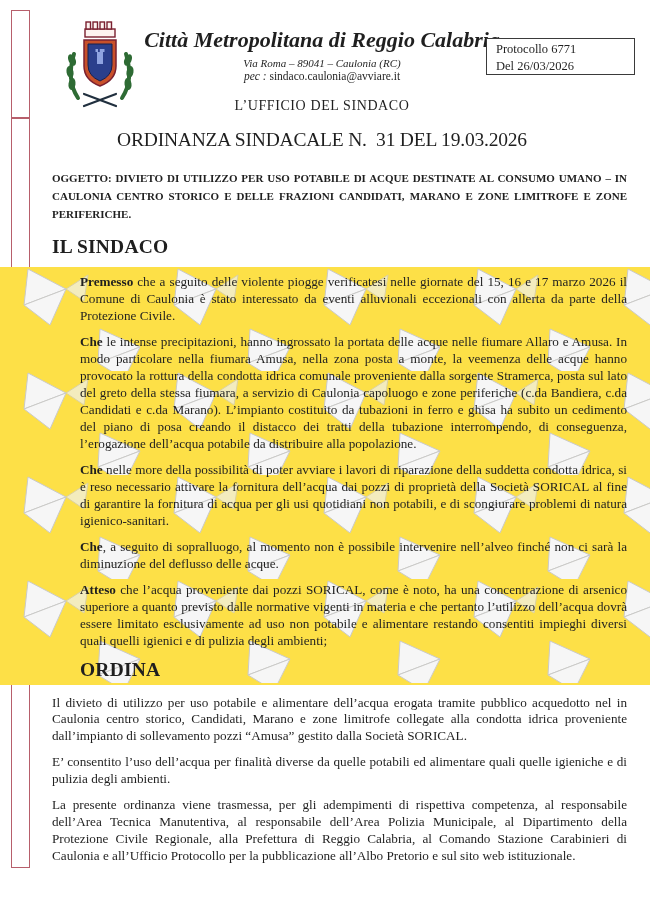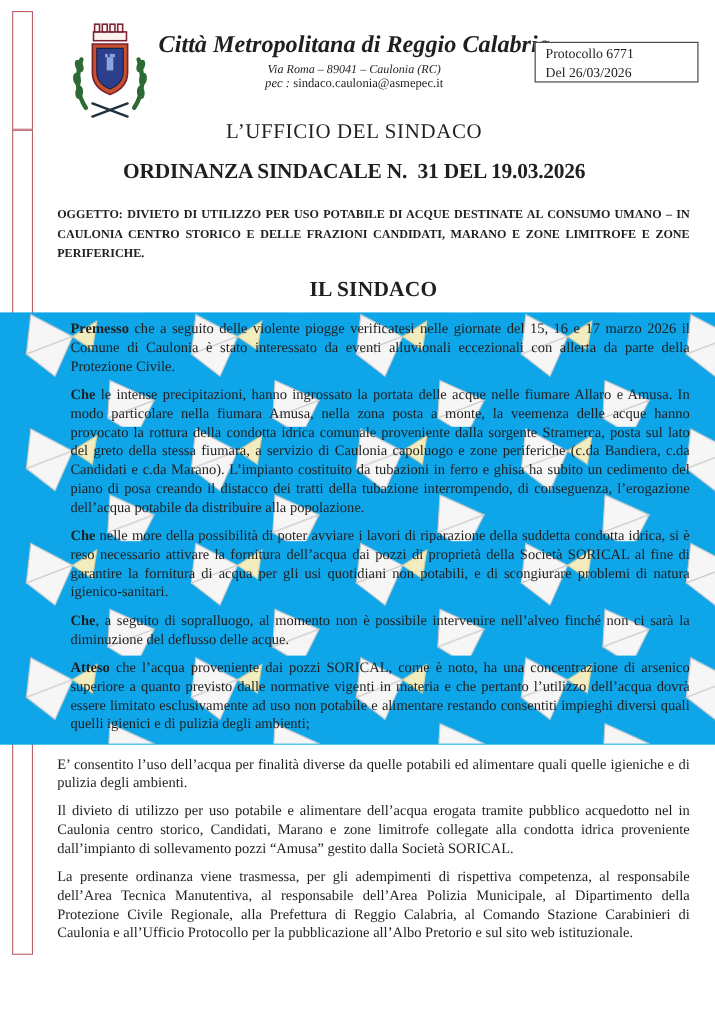--- a/index.html
+++ b/index.html
@@ -26,34 +26,34 @@
   
   .crest{position:absolute;left:58px;top:16px;width:84px;height:100px;z-index:3;}
   
   .content{position:relative;z-index:2;padding:0 23px 0 52px;}
   .head-block{width:540px;text-align:center;padding-top:24px;}
   .muni-title{font-size:33px;font-weight:400;margin:0;line-height:1.05;letter-spacing:.5px;}
   .muni-sub{font-size:22px;font-style:italic;font-weight:700;margin-top:3px;}
   .muni-addr{font-size:11px;font-style:italic;font-weight:400;margin-top:4px;}
   .muni-pec{font-size:11.5px;margin-top:1px;}
   .muni-pec .pec-label{font-style:italic;text-align:center;}
-  .office{font-size:19px;margin-top:27px;letter-spacing:.6px;}
+  .office{font-size:14px;margin-top:16px;letter-spacing:.6px;}
   .doc-title{
-    width:540px;text-align:center;font-size:19.5px;font-weight:700;
+    width:540px;text-align:center;font-size:19.5px;font-weight:400;
     margin-top:15px;letter-spacing:-0.2px;white-space:pre-wrap;
   }
   .subject{
     font-size:11px;font-weight:700;text-align:justify;line-height:1.62;
     margin:19px 0 0 0;
   }
-  h2.sec-head{font-size:19.5px;font-weight:700;text-align:center;margin:13px 0 0 0;letter-spacing:.2px;}
+  h2.sec-head{font-size:19.5px;font-weight:700;text-align:left;margin:13px 0 0 0;letter-spacing:.2px;}
   
   .band{
-    position:relative;margin:9px -23px 0 -52px;padding:7px 23px 1px 64px;
-    background:#0ea5e9;
+    position:relative;margin:9px -23px 0 -52px;padding:7px 23px 1px 80px;
+    background:#fde047;
   }
   .band-svg{position:absolute;left:0;top:0;width:100%;height:100%;}
   .band .inner{position:relative;z-index:1;}
   
   .para{font-size:13.2px;line-height:1.285;text-align:justify;margin:0 0 9px 0;}
   .para b{font-weight:700;}
   .orders .para{margin-top:0;}
   .orders{margin-top:10px;}
   h2.ordina{margin:2px 0 3px 0;}
 </style>
@@ -112,21 +112,21 @@
         <path d="M58 90 L26 78"></path>
       </g>
     </svg>
   </div>
 
   <div class="content">
 
     <div class="head-block">
       <div class="muni-sub">Città Metropolitana di Reggio Calabria</div>
       <div class="muni-addr">Via Roma – 89041 – Caulonia (RC)</div>
-      <div class="muni-pec"><span class="pec-label">pec :</span><span> sindaco.caulonia@asmepec.it</span></div>
+      <div class="muni-pec"><span class="pec-label">pec :</span><span> sindaco.caulonia@avviare.it</span></div>
       <div class="office">L’UFFICIO DEL SINDACO</div>
     </div>
 
     <div class="doc-title">ORDINANZA SINDACALE N.  31 DEL 19.03.2026</div>
 
     <p class="subject">OGGETTO: DIVIETO DI UTILIZZO PER USO POTABILE DI ACQUE DESTINATE AL CONSUMO UMANO – IN CAULONIA CENTRO STORICO E DELLE FRAZIONI CANDIDATI, MARANO E ZONE LIMITROFE E ZONE PERIFERICHE.</p>
 
     <h2 class="sec-head">IL SINDACO</h2>
 
     <div class="band">
@@ -145,23 +145,24 @@
           </pattern>
         </defs>
         <rect x="0" y="0" width="100%" height="100%" fill="url(#wm)"></rect>
       </svg>
       <div class="inner">
         <p class="para"><b>Premesso</b><span> che a seguito delle violente piogge verificatesi nelle giornate del 15, 16 e 17 marzo 2026 il Comune di Caulonia è stato interessato da eventi alluvionali eccezionali con allerta da parte della Protezione Civile.</span></p>
         <p class="para"><b>Che</b><span> le intense precipitazioni, hanno ingrossato la portata delle acque nelle fiumare Allaro e Amusa. In modo particolare nella fiumara Amusa, nella zona posta a monte, la veemenza delle acque hanno provocato la rottura della condotta idrica comunale proveniente dalla sorgente Stramerca, posta sul lato del greto della stessa fiumara, a servizio di Caulonia capoluogo e zone periferiche (c.da Bandiera, c.da Candidati e c.da Marano). L’impianto costituito da tubazioni in ferro e ghisa ha subito un cedimento del piano di posa creando il distacco dei tratti della tubazione interrompendo, di conseguenza, l’erogazione dell’acqua potabile da distribuire alla popolazione.</span></p>
         <p class="para"><b>Che</b><span> nelle more della possibilità di poter avviare i lavori di riparazione della suddetta condotta idrica, si è reso necessario attivare la fornitura dell’acqua dai pozzi di proprietà della Società SORICAL al fine di garantire la fornitura di acqua per gli usi quotidiani non potabili, e di scongiurare problemi di natura igienico-sanitari.</span></p>
         <p class="para"><b>Che</b><span>, a seguito di sopralluogo, al momento non è possibile intervenire nell’alveo finché non ci sarà la diminuzione del deflusso delle acque.</span></p>
         <p class="para"><b>Atteso</b><span> che l’acqua proveniente dai pozzi SORICAL, come è noto, ha una concentrazione di arsenico superiore a quanto previsto dalle normative vigenti in materia e che pertanto l’utilizzo dell’acqua dovrà essere limitato esclusivamente ad uso non potabile e alimentare restando consentiti impieghi diversi quali quelli igienici e di pulizia degli ambienti;</span></p>
+        <h2 class="sec-head ordina">ORDINA</h2>
       </div>
     </div>
 
     <div class="orders">
+      <p class="para">Il divieto di utilizzo per uso potabile e alimentare dell’acqua erogata tramite pubblico acquedotto nel in Caulonia centro storico, Candidati, Marano e zone limitrofe collegate alla condotta idrica proveniente dall’impianto di sollevamento pozzi “Amusa” gestito dalla Società SORICAL.</p>
       <p class="para">E’ consentito l’uso dell’acqua per finalità diverse da quelle potabili ed alimentare quali quelle igieniche e di pulizia degli ambienti.</p>
-      <p class="para">Il divieto di utilizzo per uso potabile e alimentare dell’acqua erogata tramite pubblico acquedotto nel in Caulonia centro storico, Candidati, Marano e zone limitrofe collegate alla condotta idrica proveniente dall’impianto di sollevamento pozzi “Amusa” gestito dalla Società SORICAL.</p>
       <p class="para">La presente ordinanza viene trasmessa, per gli adempimenti di rispettiva competenza, al responsabile dell’Area Tecnica Manutentiva, al responsabile dell’Area Polizia Municipale, al Dipartimento della Protezione Civile Regionale, alla Prefettura di Reggio Calabria, al Comando Stazione Carabinieri di Caulonia e all’Ufficio Protocollo per la pubblicazione all’Albo Pretorio e sul sito web istituzionale.</p>
     </div>
 
   </div>
 </div>
 
 </body></html>

